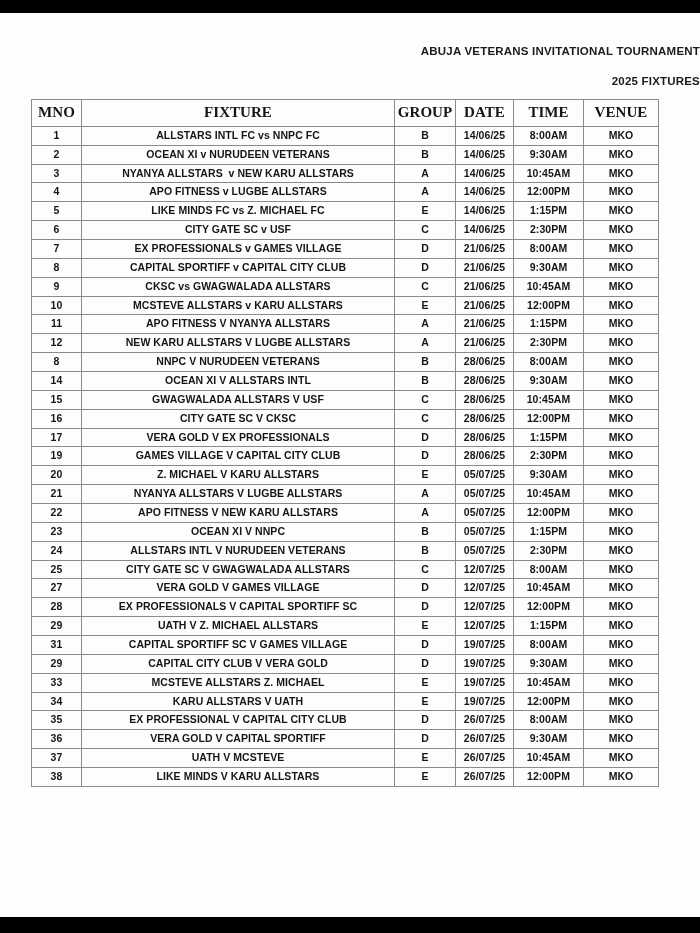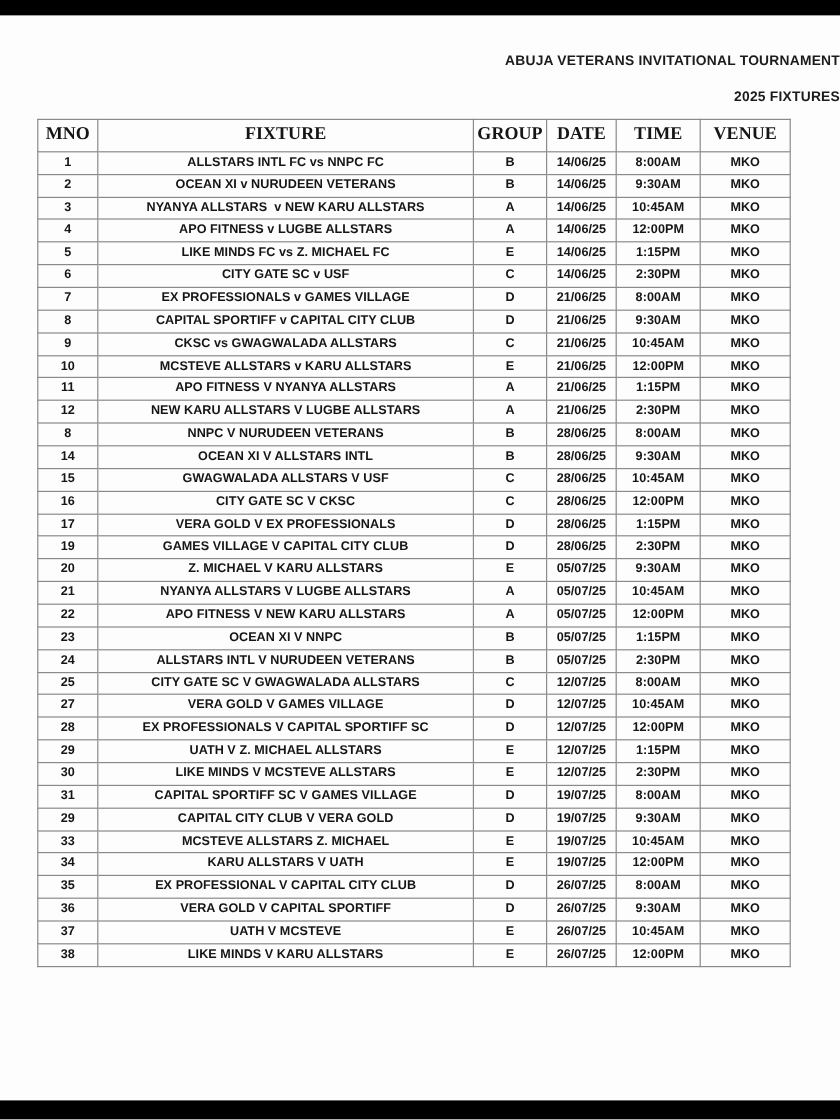--- a/index.html
+++ b/index.html
@@ -336,28 +336,20 @@
           </tr>
           <tr>
             <td>29</td>
             <td class="fixture-cell">UATH V Z. MICHAEL ALLSTARS</td>
             <td>E</td>
             <td>12/07/25</td>
             <td>1:15PM</td>
             <td>MKO</td>
           </tr>
           <tr>
-            <td>30</td>
-            <td class="fixture-cell">LIKE MINDS V MCSTEVE ALLSTARS</td>
-            <td>E</td>
-            <td>12/07/25</td>
-            <td>2:30PM</td>
-            <td>MKO</td>
-          </tr>
-          <tr>
             <td>31</td>
             <td class="fixture-cell">CAPITAL SPORTIFF SC V GAMES VILLAGE</td>
             <td>D</td>
             <td>19/07/25</td>
             <td>8:00AM</td>
             <td>MKO</td>
           </tr>
           <tr>
             <td>29</td>
             <td class="fixture-cell">CAPITAL CITY CLUB V VERA GOLD</td>

